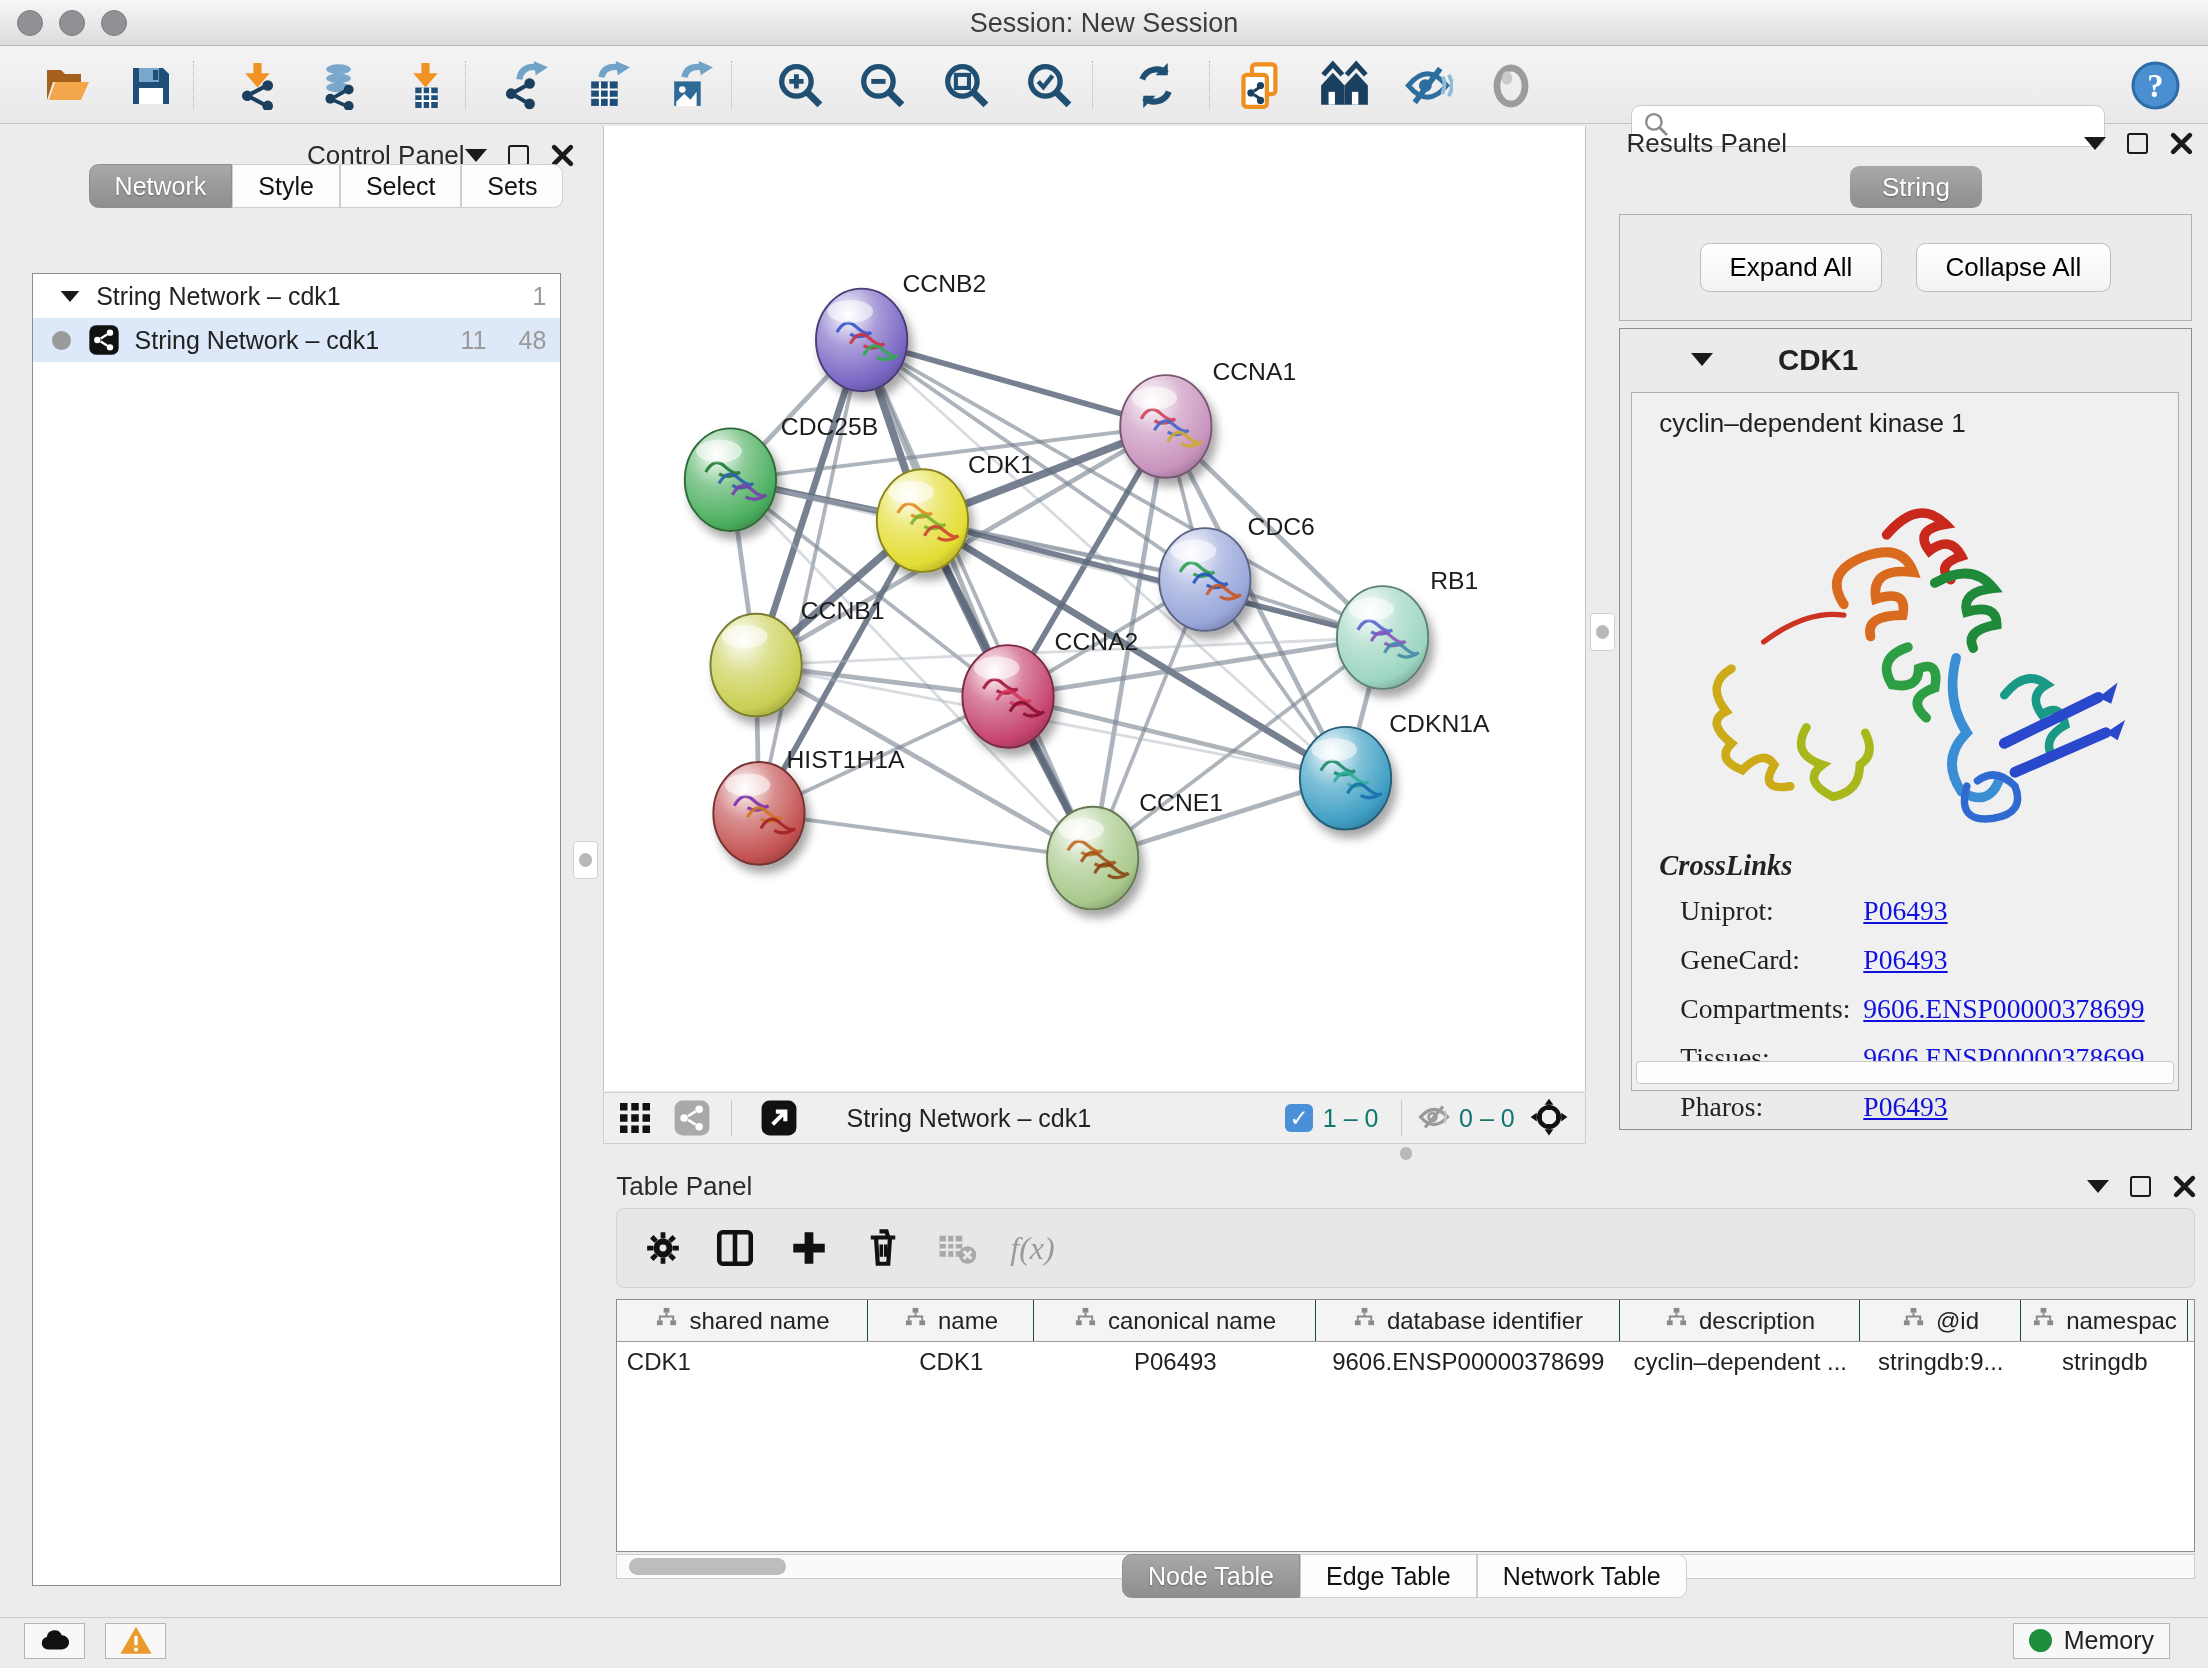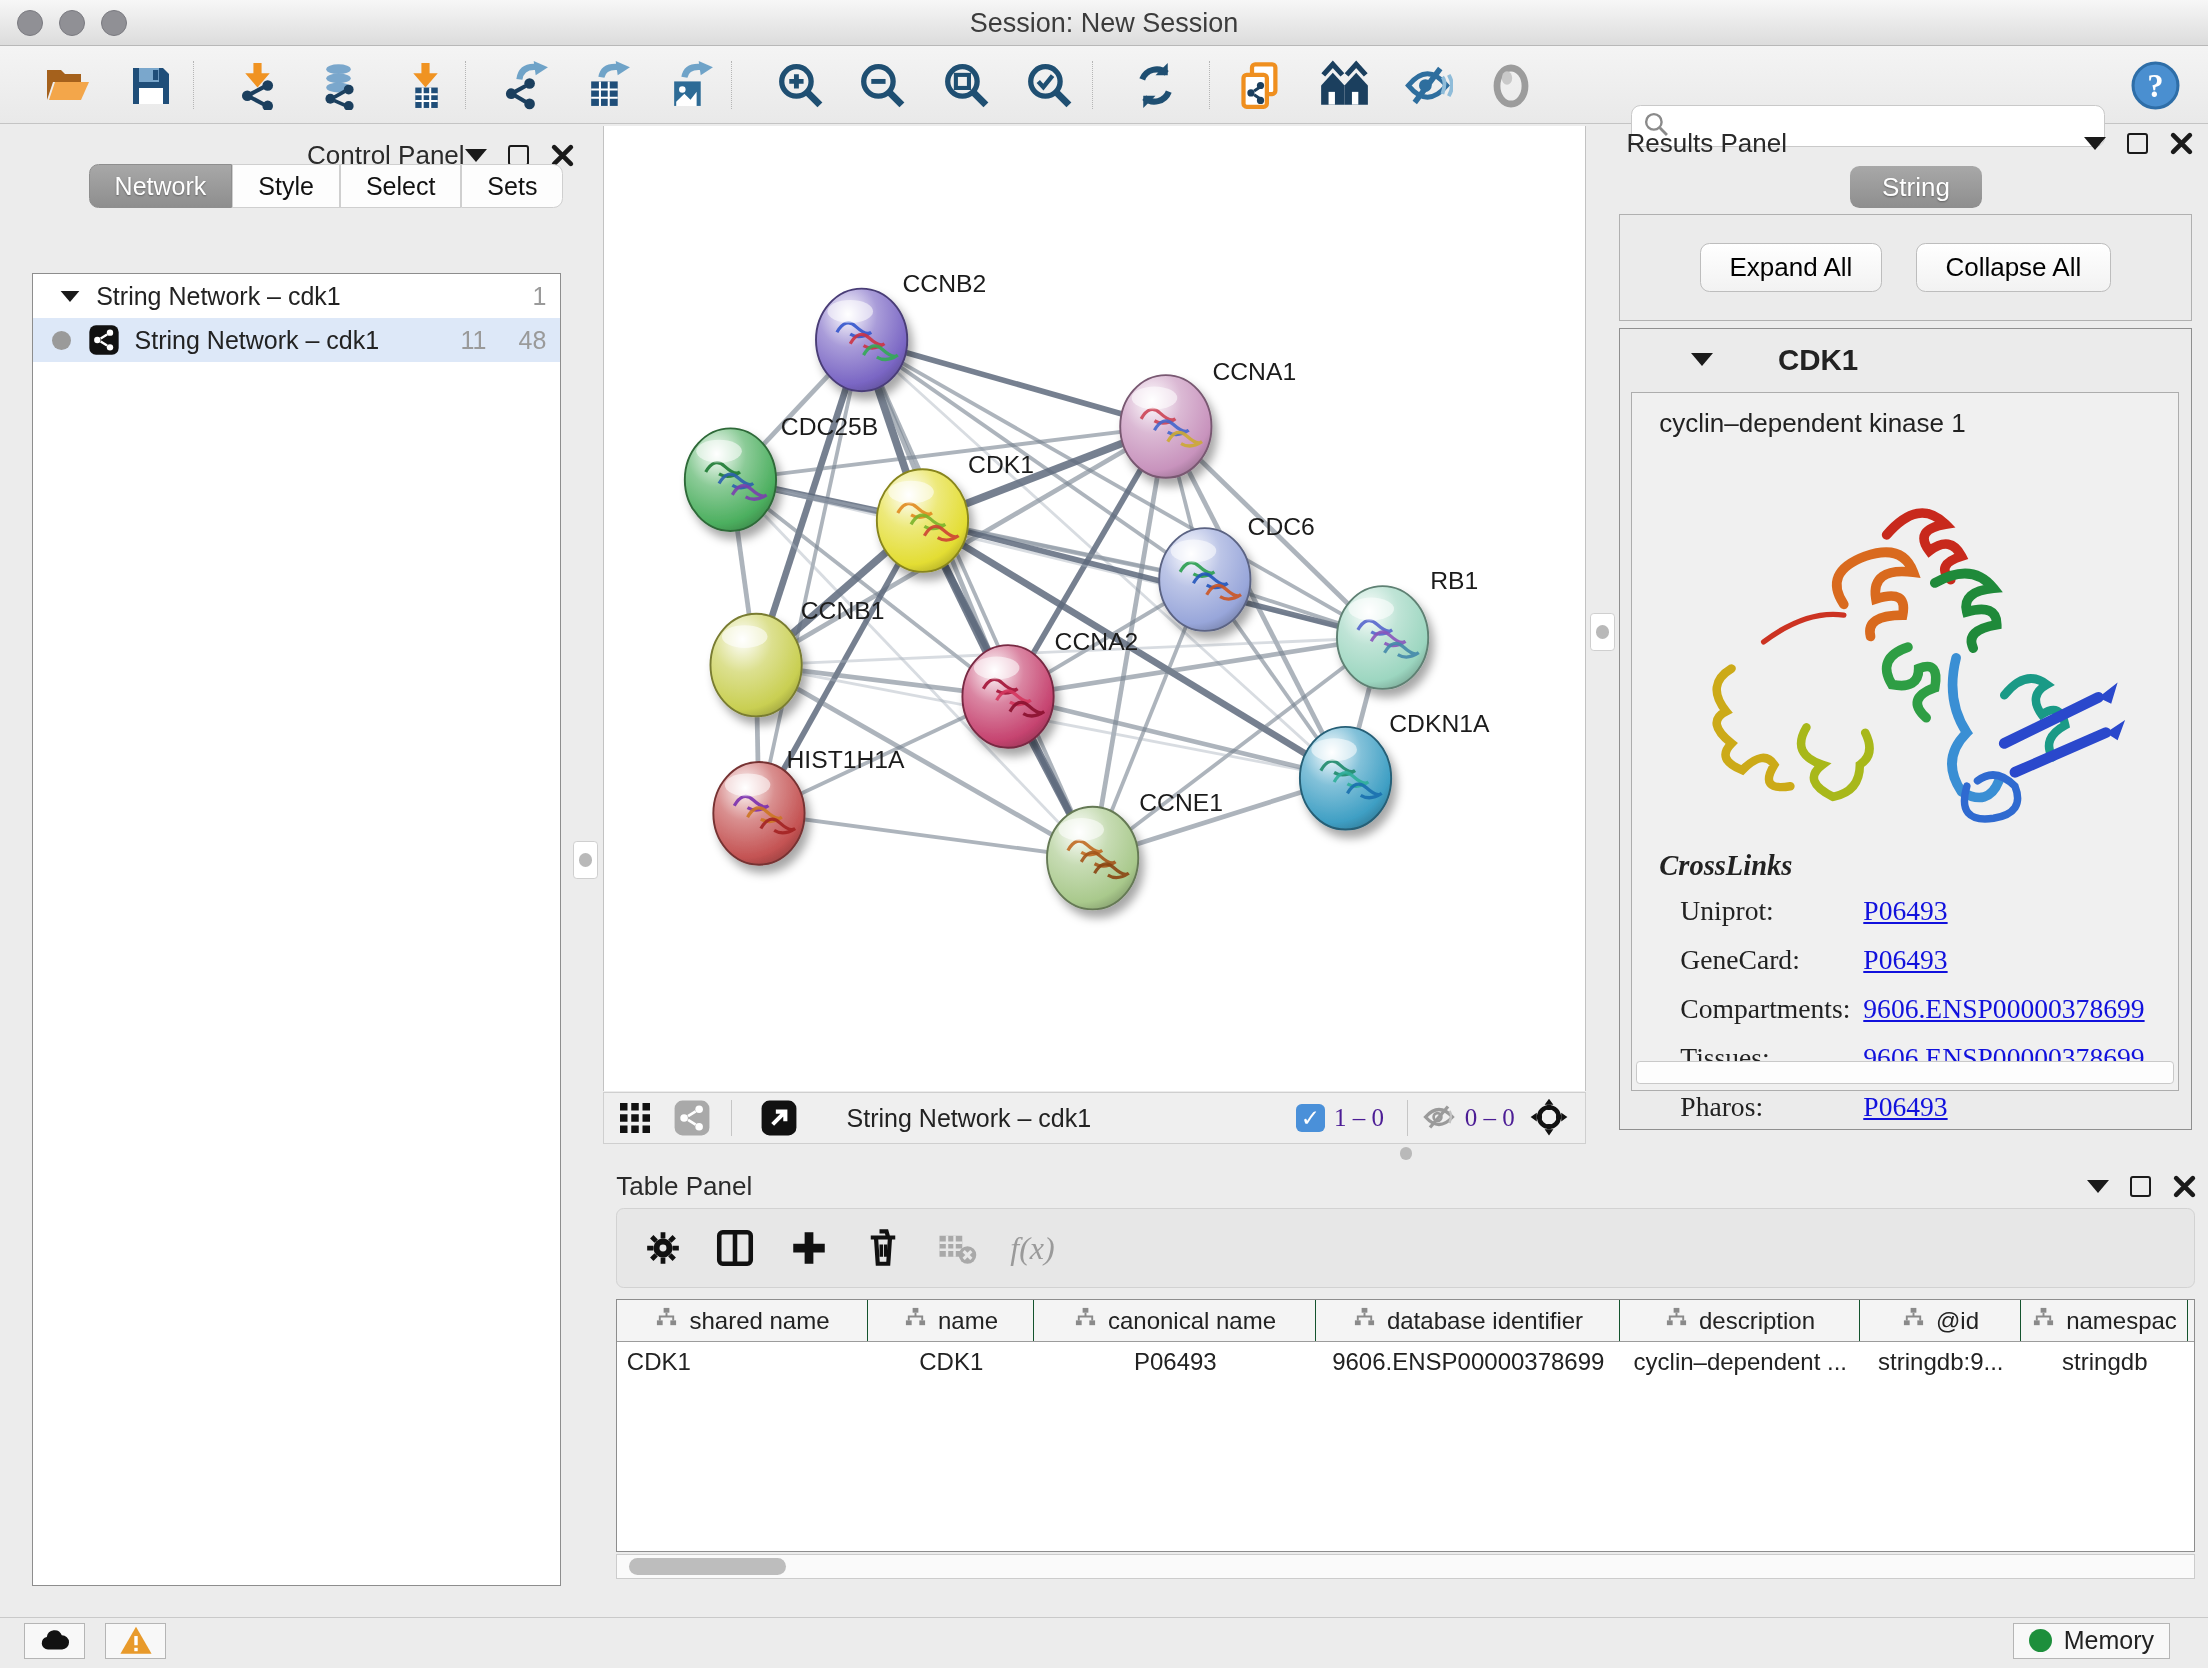--- a/index.html
+++ b/index.html
@@ -45,21 +45,21 @@
   #cp-tree { position:absolute; left:24px; top:147px; width:529px; height:1313px;
     background:#fff; border:1.9px solid #8d8d8d; }
   .tree-row { display:flex; align-items:center; height:44px; font-size:25px; padding:0 13.3px; }
   .tree-row.selected { background:#dde8f8; }
   .num { color:#9a9a9a; }
   
   #canvas { position:absolute; left:603px; top:126px; width:983px; height:965px;
     background:#fff; border-left:1px solid #c2c2c2; border-right:1px solid #c2c2c2; }
   #canvas-footer { position:absolute; left:603px; top:1092px; width:983px; height:52px;
     background:#efefef; border:1px solid #cfcfcf; display:flex; align-items:center; }
-  .cf-txt { font-size:25px; color:#4c1d95;font-family:Liberation Serif, serif; }
+  .cf-txt { font-size:25px; color:#0f766e; }
   .cf-name { font-size:25px; color:#222; }
   .cf-sep { width:1px; height:36px; background:#c6c6c6; margin:0 13.3px; }
   .chk { width:28.5px; height:28.5px; background:#4a90d9; border-radius:5.7px; color:#fff;
     font-size:23px; display:flex; align-items:center; justify-content:center; }
   
   .split-dot { position:absolute; background:#fff; border:1px solid #cfcfcf;
     border-radius:3.8px; display:flex; align-items:center; justify-content:center; }
   .split-dot i { display:block; background:#b9b9b9; border-radius:50%; }
   
   #results-panel { position:absolute; left:1617px; top:126px; width:584px; height:1027px; }
@@ -799,20 +799,25 @@
           <div class="td" style="width: 304px;">9606.ENSP00000378699</div>
           <div class="td" style="width: 240px;">cyclin–dependent ...</div>
           <div class="td" style="width: 161px;">stringdb:9...</div>
           <div class="td" style="width: 167px;">stringdb</div>
         </div>
       </div>
   </div>
   <div id="tp-hscroll">
       <div id="tp-hthumb"></div>
     </div>
+  <div id="tp-tabs" class="tabbar">
+      <span class="tab first active">Node Table</span>
+      <span class="tab">Edge Table</span>
+      <span class="tab last">Network Table</span>
+    </div>
 </div>
 
 <div id="statusbar">
   <span class="sb-btn" style="left:24px">
     <svg width="34" height="34" viewBox="0 0 24 24">
         <path d="M7 18a4.5 4.5 0 0 1-.8-8.9A5.5 5.5 0 0 1 16.8 8 3.8 3.8 0 0 1 17 18z" fill="#111"></path>
       </svg>
     </span>
   <span class="sb-btn" style="left:105px">
     <svg width="34" height="34" viewBox="0 0 24 24">

